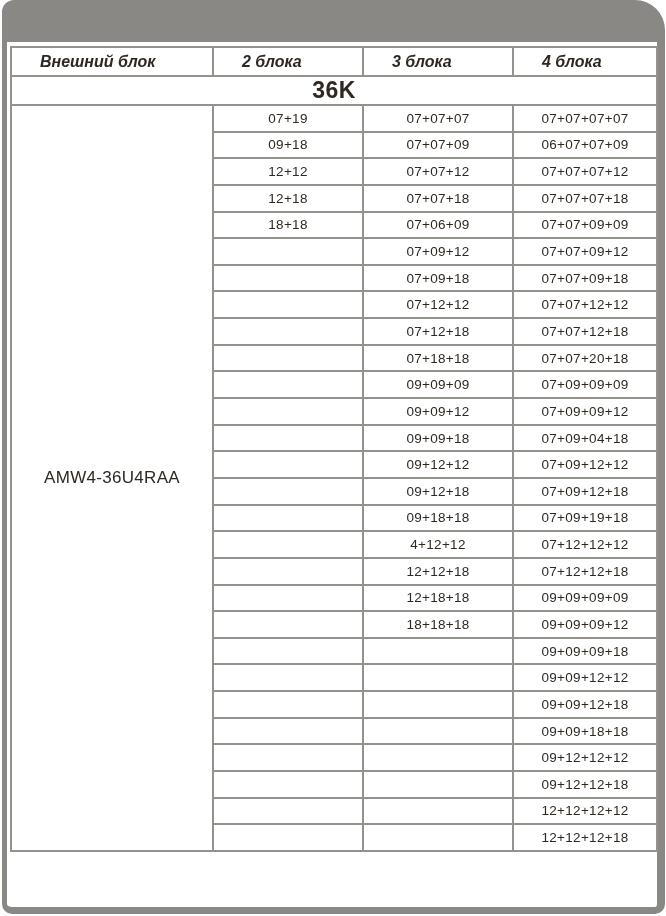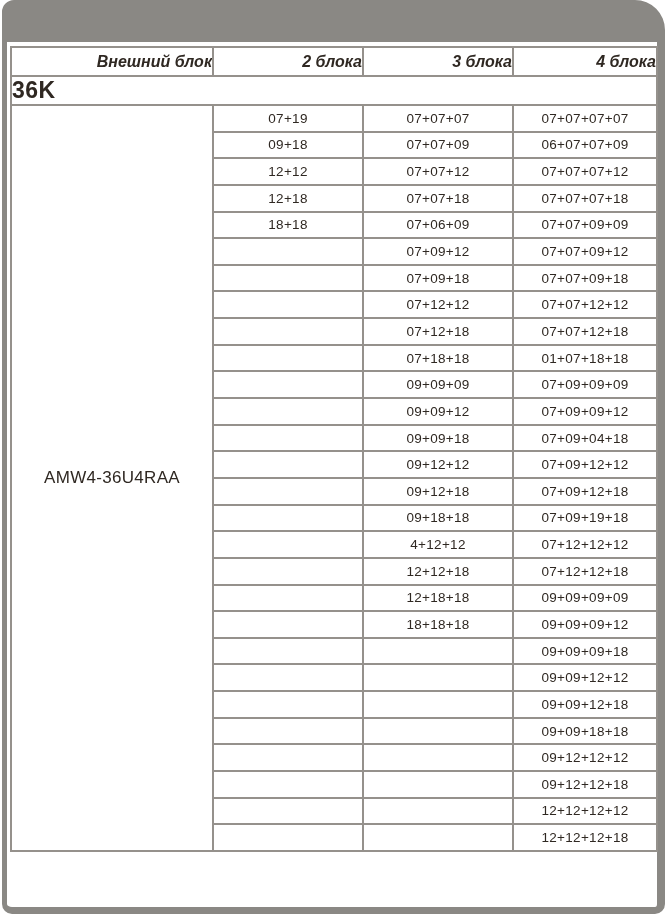--- a/index.html
+++ b/index.html
@@ -35,27 +35,27 @@
   .combo-table th,.combo-table td{
     border:2px solid var(--grid-gray);
     padding:0;
     vertical-align:middle;
     overflow:hidden;
     white-space:nowrap;
   }
   .combo-table th{
     height:29px;
     font-size:16px;font-weight:bold;font-style:italic;
-    text-align:right;
+    text-align:left;
     padding-left:28px;
   }
   .section-cell{
     height:21px;
     font-size:23px;font-weight:bold;
-    text-align:left;padding:0 0 2px 12px;
+    text-align:center;padding:0 0 2px 12px;
     letter-spacing:0.5px;
   }
   .combo-table tbody td{
     height:26.65px;
     font-size:13.5px;
     text-align:center;
     letter-spacing:0.3px;
   }
   .unit-cell{
     font-size:17px !important;
@@ -130,21 +130,21 @@
           <td>07+07+12+12</td>
         </tr>
         <tr>
           <td></td>
           <td>07+12+18</td>
           <td>07+07+12+18</td>
         </tr>
         <tr>
           <td></td>
           <td>07+18+18</td>
-          <td>01+07+18+18</td>
+          <td>07+07+20+18</td>
         </tr>
         <tr>
           <td></td>
           <td>09+09+09</td>
           <td>07+09+09+09</td>
         </tr>
         <tr>
           <td></td>
           <td>09+09+12</td>
           <td>07+09+09+12</td>

